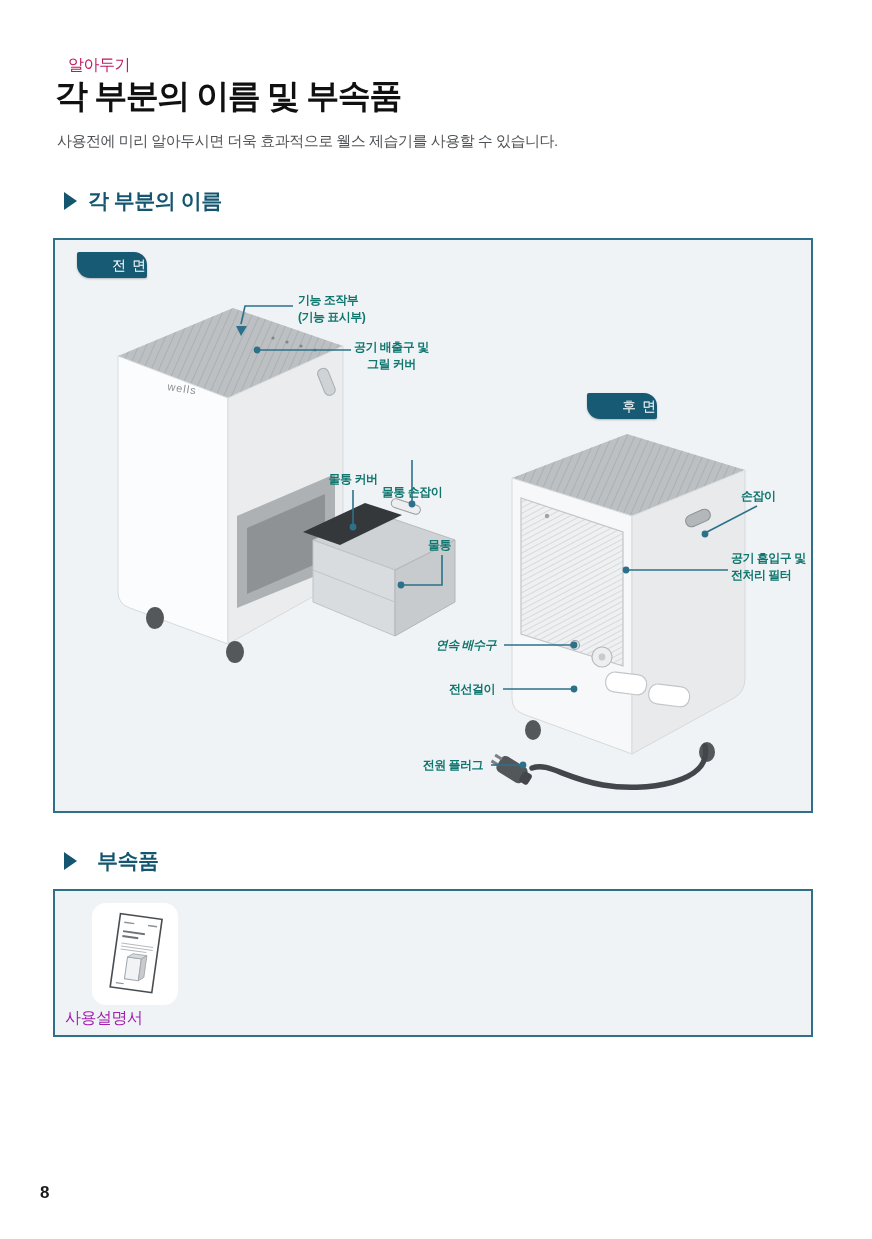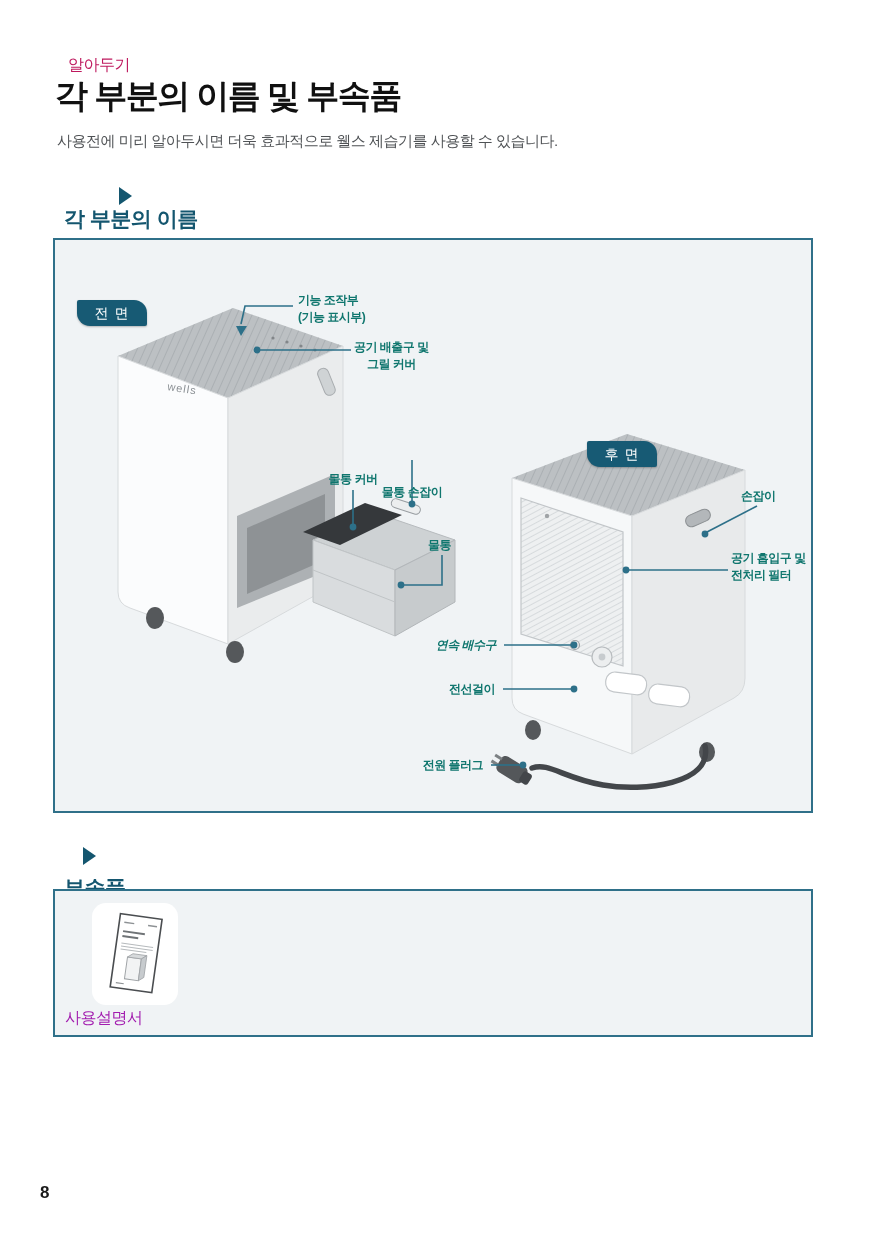--- a/index.html
+++ b/index.html
@@ -4,33 +4,33 @@
 <style>
   html,body { margin:0; padding:0; background:#ffffff; }
   .page {
     position:relative; width:872px; height:1239px; background:#ffffff;
     font-family:"Liberation Sans","DejaVu Sans",sans-serif; overflow:hidden;
   }
   .eyebrow { position:absolute; left:57px; top:55px; font-size:16px; color:#be185d; letter-spacing:-0.5px;margin-left:11px; }
   .doc-title { position:absolute; left:55px; top:74px; font-size:33px; font-weight:bold; color:#101010; letter-spacing:-1.5px; }
   .doc-subtitle { position:absolute; left:57px; top:132px; font-size:15px; color:#4f5255; letter-spacing:-0.5px; }
 
-  .section-header { position:absolute; left:64px; display:flex; align-items:center; color:#14566f; font-size:21px; font-weight:bold; letter-spacing:-0.5px;flex-direction:column; }
+  .section-header { position:absolute; left:64px; display:flex; align-items:center; color:#14566f; font-size:21px; font-weight:bold; letter-spacing:-0.5px; }
   .section-header .tri { width:0; height:0; border-left:13px solid #14566f; border-top:9px solid transparent; border-bottom:9px solid transparent; margin-right:11px; }
   #parts-header { top:187px; }
   #acc-header { top:847px;gap:9px; }
 
   .panel { position:absolute; left:53px; width:760px; border:2px solid #2f7089; background:#f0f3f5; box-sizing:border-box; }
   #parts-panel { top:238px; height:575px; }
   #acc-panel { top:889px; height:148px; }
 
   .badge {
-    position:absolute; width:70px; height:26px; line-height:26px; text-align:center;
+    position:absolute; width:70px; height:26px; line-height:26px; text-align:right;
     background:#175a74; color:#ffffff; font-size:14px; letter-spacing:1px;
-    border-radius:2px 13px 2px 13px; box-shadow:0 1px 2px rgba(0,0,0,0.25);margin-top:48px;
+    border-radius:2px 13px 2px 13px; box-shadow:0 1px 2px rgba(0,0,0,0.25);
   }
   #front-badge { left:22px; top:12px; }
   #rear-badge  { left:532px; top:153px; }
 
   .dlabel { position:absolute; color:#0f766e; font-size:12px; font-weight:bold; line-height:17px; letter-spacing:-0.5px; white-space:nowrap; }
   .dlabel span { display:block; }
   #lbl-control      { left:243px; top:52px; }
   #lbl-outlet       { left:299px; top:99px;text-align:center; }
   #lbl-tank-handle  { left:357px; top:197px; transform:translateX(-50%);margin-top:47px; }
   #lbl-tank-cover   { left:298px; top:231px; transform:translateX(-50%); }

